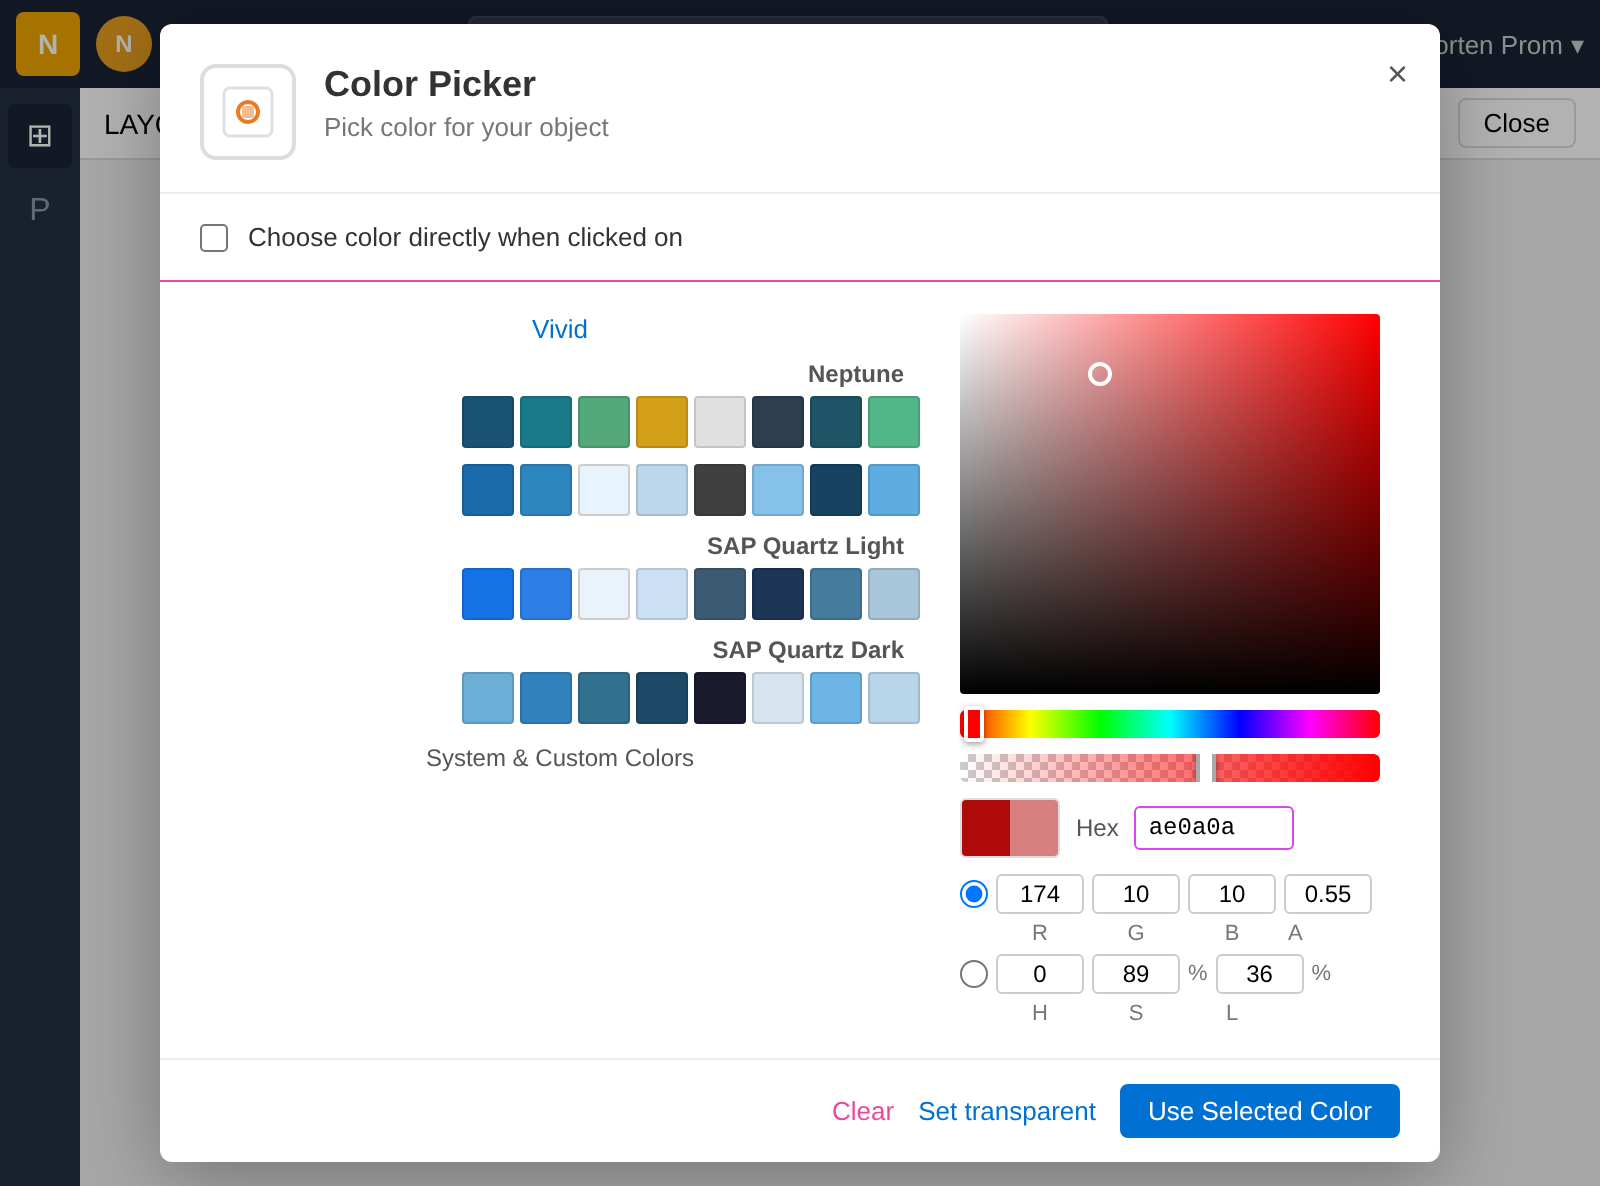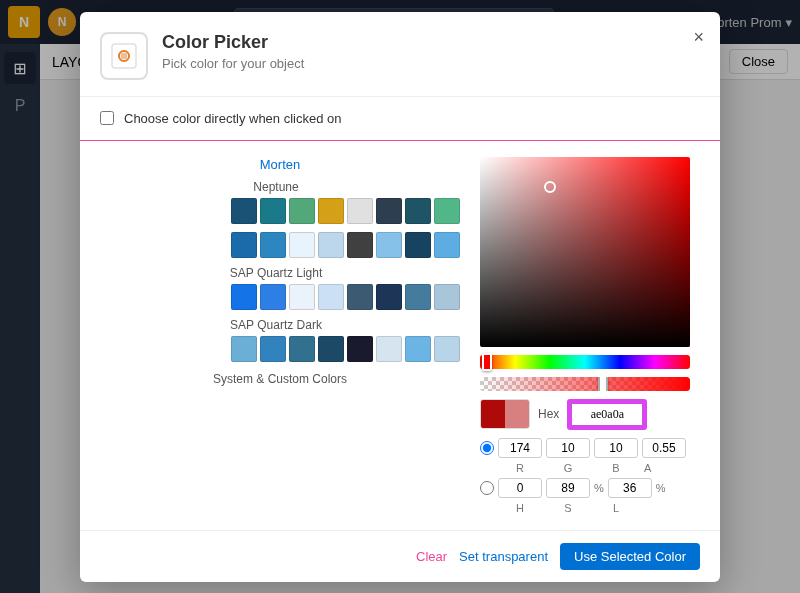--- a/index.html
+++ b/index.html
@@ -207,23 +207,24 @@
       color: #0070d2;
       text-align: center;
       margin-bottom: 8px;
     }
     .swatch-row-group {
       margin-bottom: 8px;
     }
     .swatch-row-label {
       font-size: 12px;
       color: #555;
-      text-align: center;
+      text-align: right;
       padding-right: 8px;
       margin-bottom: 4px;
+      font-weight: bold;
     }
     .swatch-row {
       display: flex;
       gap: 3px;
       justify-content: flex-end;
     }
     .swatch {
       width: 26px; height: 26px;
       border-radius: 2px;
       border: 1px solid rgba(0,0,0,0.12);
@@ -342,26 +343,25 @@
     }
     .color-preview-right {
       flex: 1;
       background: #d88080;
     }
     .hex-label {
       font-size: 12px; color: #555;
     }
     .hex-input {
       width: 80px;
-      border: 5px solid #d946ef;
+      border: 1px solid #d946ef;
       border-radius: 3px;
       padding: 3px 6px;
       font-size: 12px;
-      font-family: Liberation Serif, serif;
-      text-align: center;
+      font-family: Liberation Mono, monospace;
     }
 
     
     .color-inputs {
       display: flex;
       flex-direction: column;
       gap: 4px;
     }
     .color-input-row {
       display: flex;
@@ -498,21 +498,21 @@
     </div>
 
     <div class="checkbox-row">
       <input type="checkbox" style="">
       <span class="checkbox-label">Choose color directly when clicked on</span>
     </div>
 
     <div class="dialog-body">
 
       <div class="palette-section">
-        <div class="palette-group-label">Morten</div>
+        <div class="palette-group-label">Vivid</div>
 
         <div class="swatch-row-group">
           <div class="swatch-row-label">Neptune</div>
           <div class="swatch-row">
             <div class="swatch" style="background:#1a5276"></div>
             <div class="swatch" style="background:#1a7a8a"></div>
             <div class="swatch" style="background:#52a878"></div>
             <div class="swatch" style="background:#d4a017"></div>
             <div class="swatch" style="background:#e0e0e0"></div>
             <div class="swatch" style="background:#2c3e50"></div>

